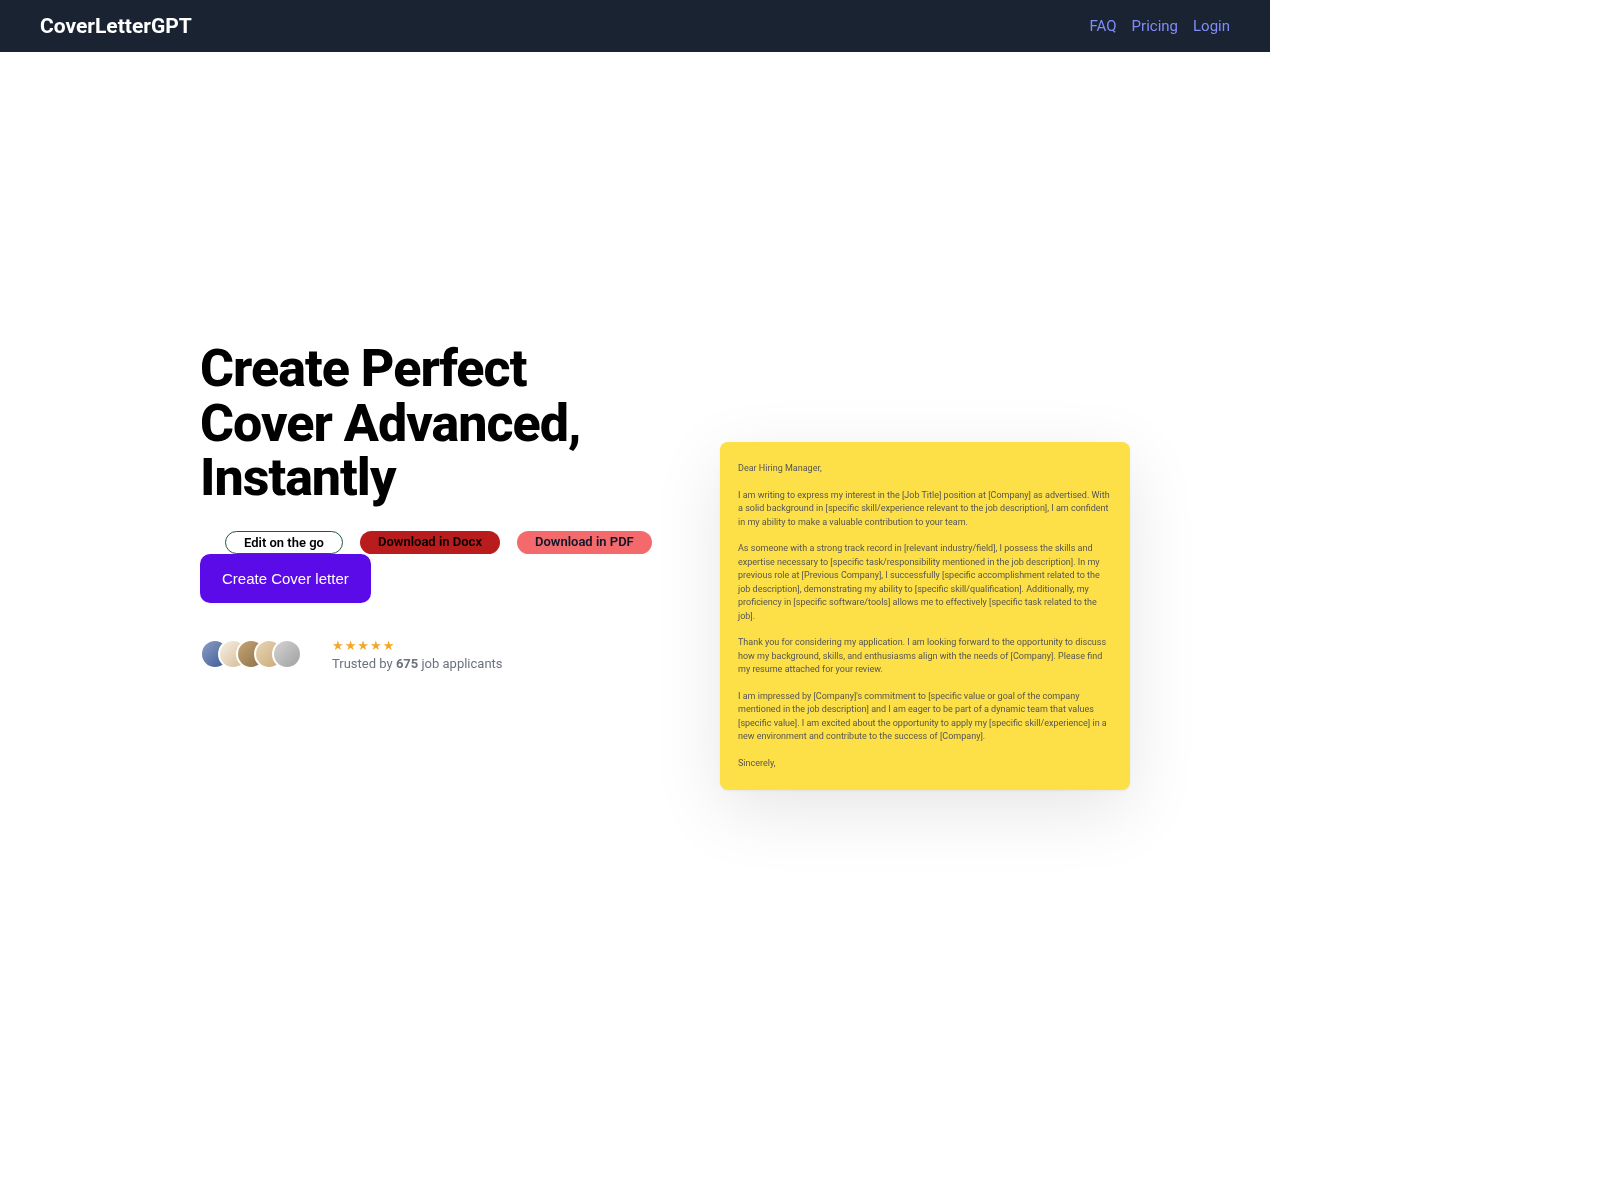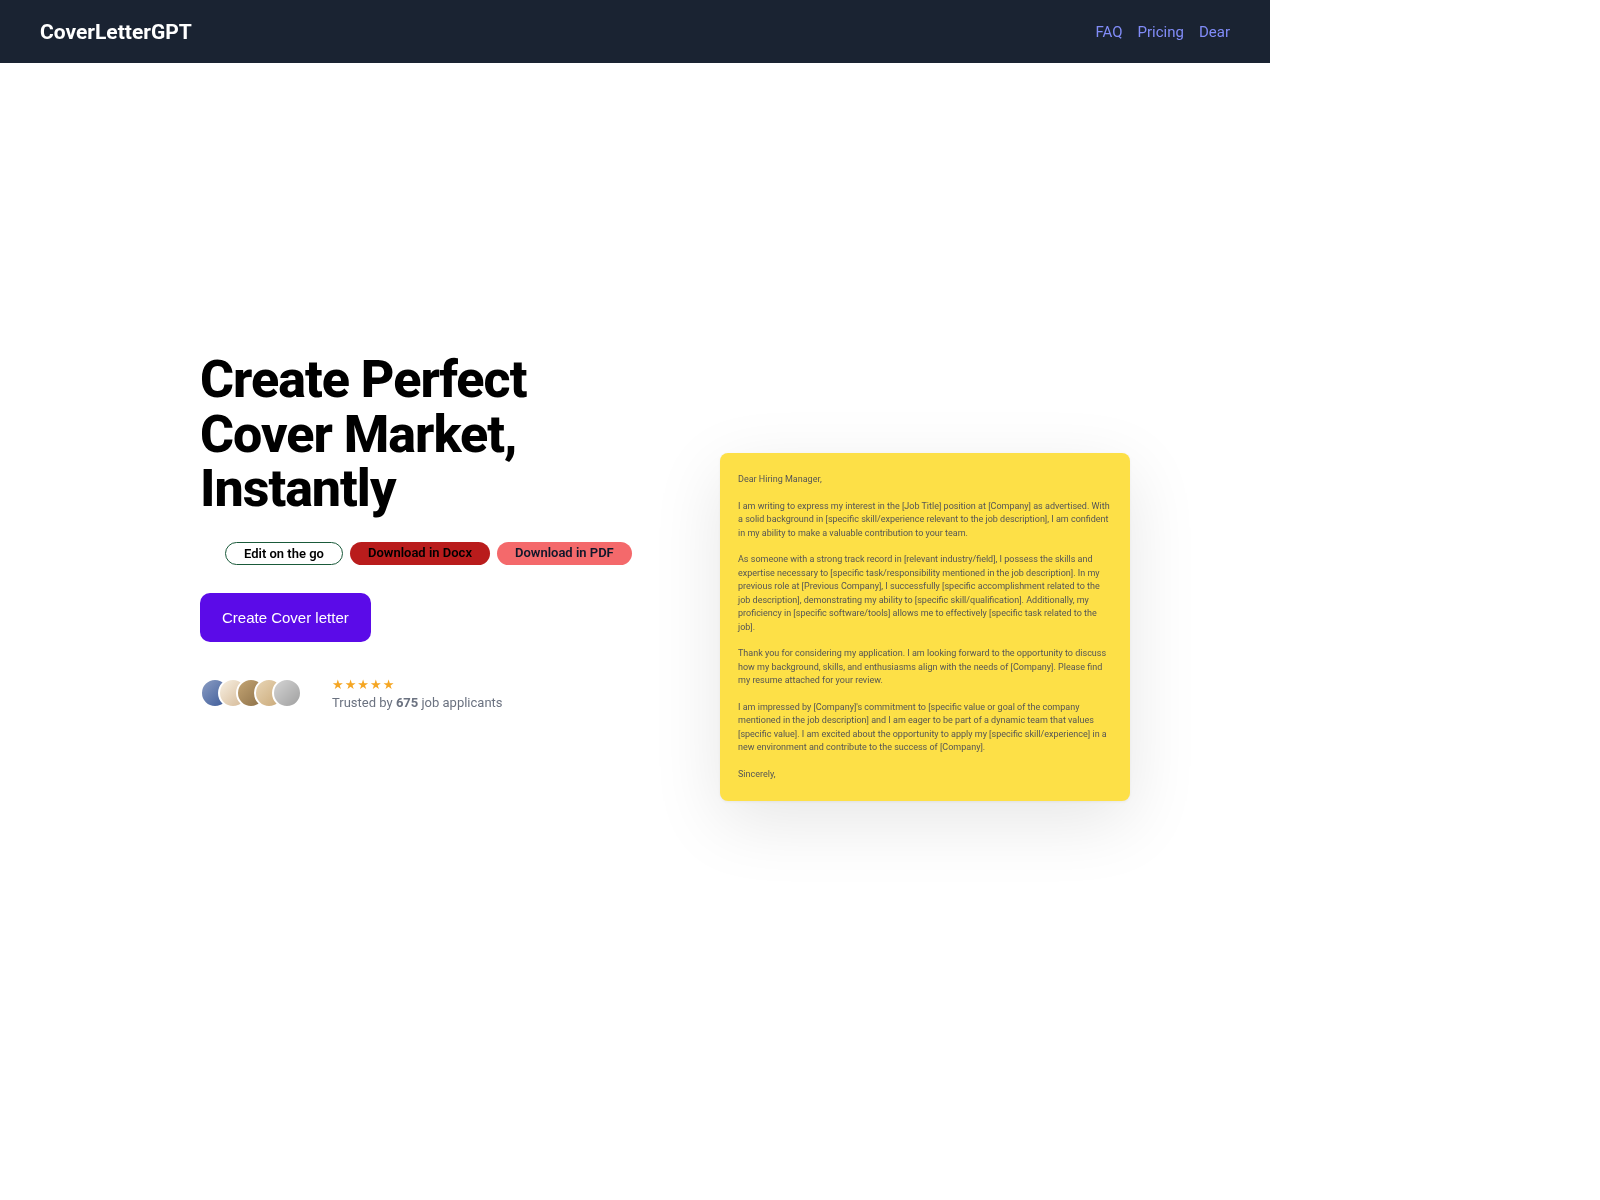--- a/index.html
+++ b/index.html
@@ -11,21 +11,21 @@
     body {
       font-family: -apple-system, BlinkMacSystemFont, "Segoe UI", Roboto, Helvetica, Arial, sans-serif;
       background: #ffffff;
       width: 1270px;
       height: 1200px;
       overflow: hidden;
     }
 
     .header {
       background: #1a2332;
-      height: 63px;
+      height: 52px;
       display: flex;
       align-items: center;
       justify-content: space-between;
       padding: 0 40px;
     }
 
     .logo {
       color: #ffffff;
       font-size: 21px;
       font-weight: 700;
@@ -65,22 +65,21 @@
     .hero-subtitle {
       font-size: 15px;
       color: #000000;
       line-height: 1.5;
       margin-bottom: 50px;
       max-width: 420px;
     }
 
     .feature-pills {
       display: flex;
-      gap: 7px;
-      margin-bottom: 28px;
+      gap: 17px;
       margin-left: 25px;
     }
 
     .pill {
       padding: 3px 18px;
       border-radius: 20px;
       font-size: 13px;
       font-weight: 600;
       white-space: nowrap;
     }
@@ -193,27 +192,27 @@
     }
   </style>
 </head>
 <body>
 
 <header class="header">
   <div class="logo">CoverLetterGPT</div>
   <nav class="nav-links">
     <a class="nav-link">FAQ</a>
     <a class="nav-link">Pricing</a>
-    <a class="nav-link">Dear</a>
+    <a class="nav-link">Login</a>
   </nav>
 </header>
 
 <section class="hero">
   <div class="hero-left">
-    <h1 class="hero-title">Create Perfect Cover Market, Instantly</h1>
+    <h1 class="hero-title">Create Perfect Cover Advanced, Instantly</h1>
 
     <div class="feature-pills">
       <span class="pill pill-edit">Edit on the go</span>
       <span class="pill pill-docx">Download in Docx</span>
       <span class="pill pill-pdf">Download in PDF</span>
     </div>
 
     <button class="cta-button">Create Cover letter</button>
 
     <div class="trust-section">

